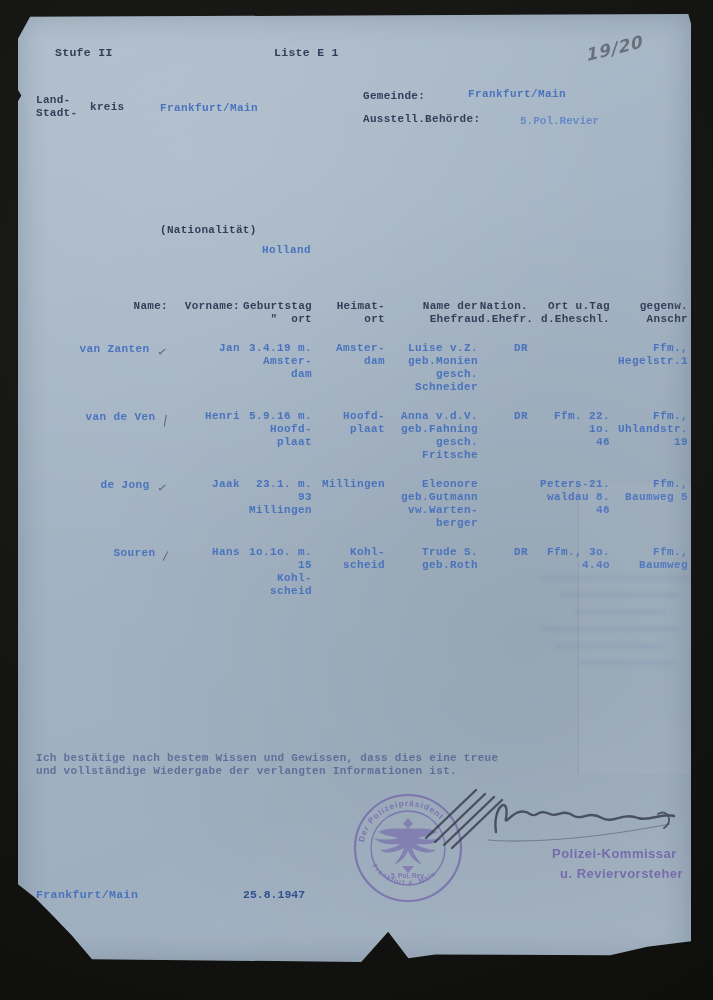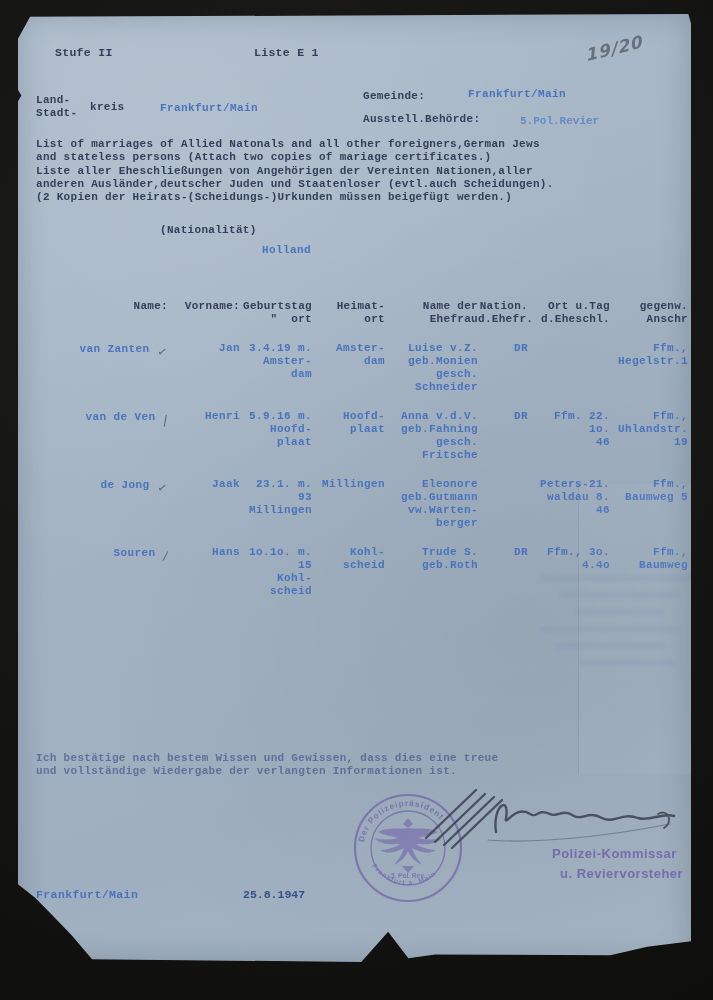--- a/index.html
+++ b/index.html
@@ -47,37 +47,32 @@
   .ghost div{height:6px;border-radius:3px;background:rgba(85,115,165,.16);filter:blur(1.6px);margin-bottom:11px;}
   .crease{position:absolute;left:560px;top:470px;width:1px;height:290px;background:rgba(30,40,60,.08);}
   .crease2{position:absolute;left:561px;top:470px;width:125px;height:290px;background:rgba(255,255,255,.035);}
 </style>
 </head>
 <body>
 
 <div class="paper">
 
   <div class="abs ink fs12" style="left:37px;top:32px;">Stufe II</div>
-  <div class="abs ink fs12" style="left:236px;top:32px;">Liste E 1</div>
+  <div class="abs ink fs12" style="left:256px;top:32px;">Liste E 1</div>
   <div class="abs pagenum" style="left:568px;top:24px;">19/20</div>
 
   <div class="abs ink fs11" style="left:18px;top:80px;">Land-</div>
   <div class="abs ink fs11" style="left:18px;top:93px;">Stadt-</div>
   <div class="abs ink fs11" style="left:72px;top:87px;">kreis</div>
   <div class="abs blue fs11" style="left:142px;top:88px;">Frankfurt/Main</div>
   <div class="abs ink fs11" style="left:345px;top:76px;">Gemeinde:</div>
   <div class="abs blue fs11" style="left:450px;top:74px;">Frankfurt/Main</div>
   <div class="abs ink fs11" style="left:345px;top:99px;">Ausstell.Behörde:</div>
   <div class="abs blue-lt fs11" style="left:502px;top:101px;">5.Pol.Revier</div>
 
-  <div class="abs ink fs11 pre" style="left:18px;top:124px;">List of marriages of Allied Natonals and all other foreigners,German Jews
-and stateless persons (Attach two copies of mariage certificates.)</div>
-  <div class="abs ink fs11 pre" style="left:18px;top:151px;">Liste aller Eheschließungen von Angehörigen der Vereinten Nationen,aller
-anderen Ausländer,deutscher Juden und Staatenloser (evtl.auch Scheidungen).
-(2 Kopien der Heirats-(Scheidungs-)Urkunden müssen beigefügt werden.)</div>
   <div class="abs ink fs11" style="left:142px;top:210px;">(Nationalität)</div>
   <div class="abs blue fs11" style="left:244px;top:210px;margin-top:20px;">Holland</div>
 
   <div class="abs" style="left:25px;top:286px;width:645px;">
     <div class="t-head fs11">
       <div class="c c-name ink pre">Name:</div>
       <div class="c c-vorname ink pre">Vorname:</div>
       <div class="c c-geb ink pre">Geburtstag
 "  ort</div>
       <div class="c c-heimat ink pre">Heimat-

